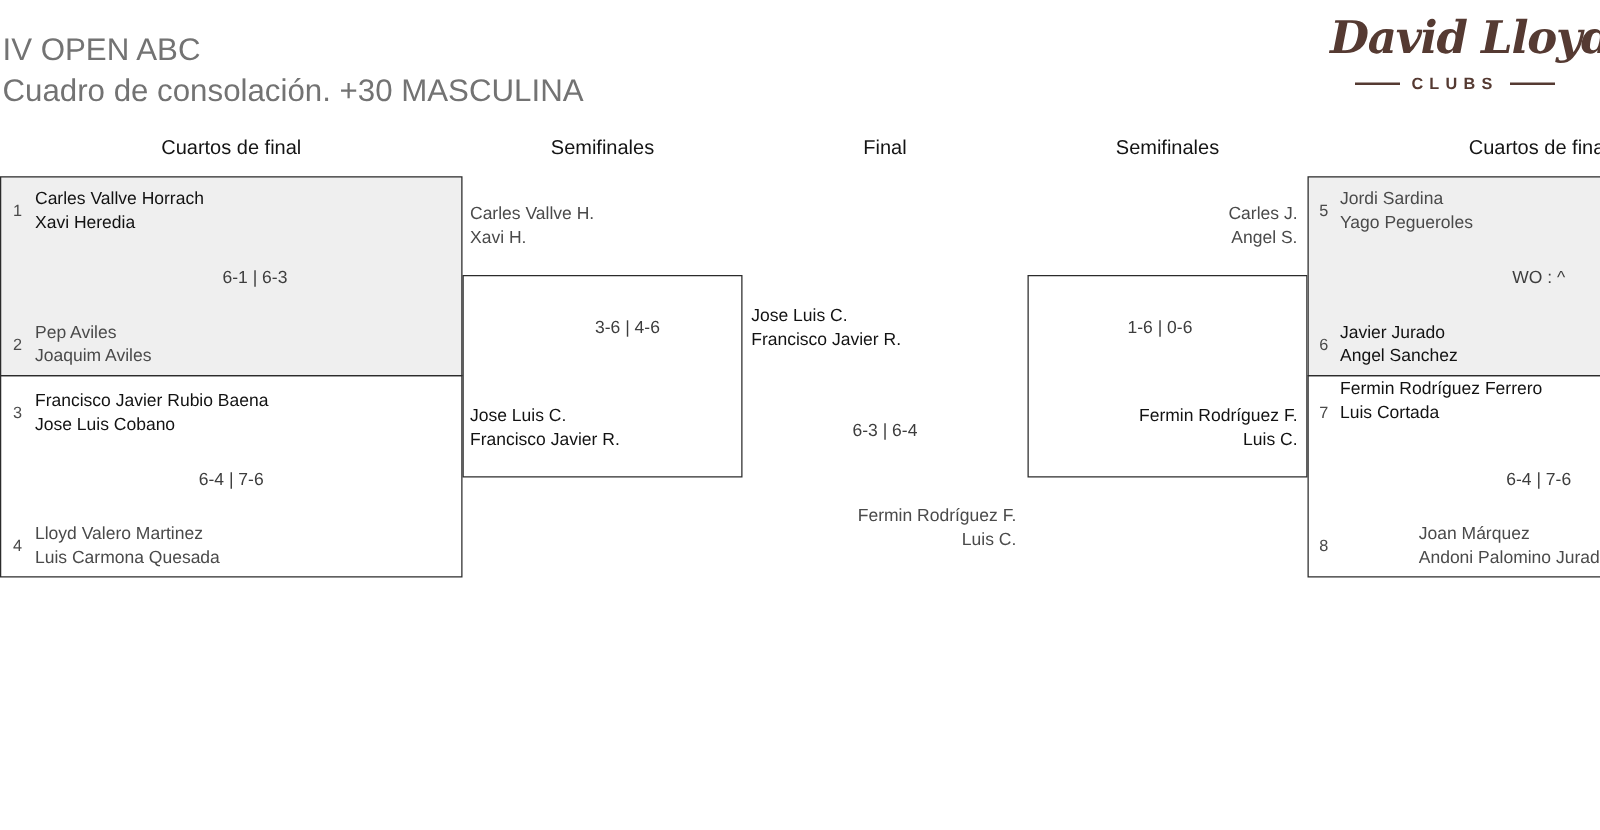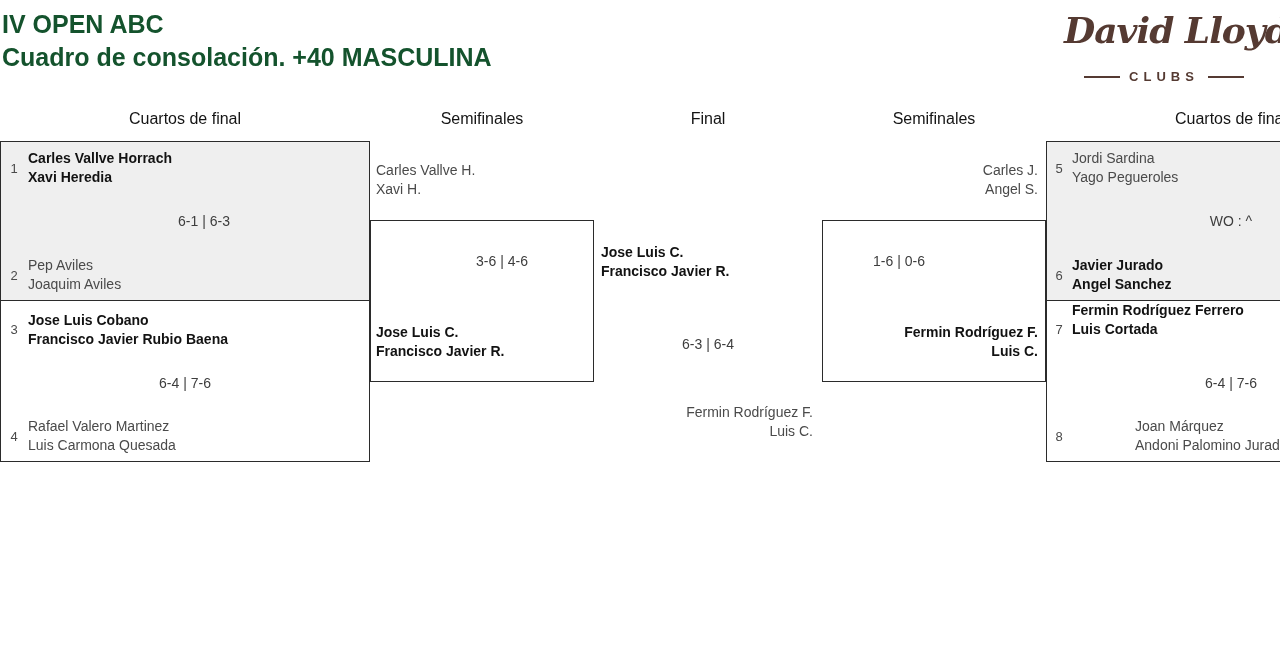--- a/index.html
+++ b/index.html
@@ -8,44 +8,44 @@
     --winner-text:#121212;
     --loser-text:#4a4a4a;
     --score-text:#3d3d3d;
     --logo-brown:#553a32;
   }
   *{margin:0;padding:0;box-sizing:border-box}
   html,body{background:#fff}
   body{font-family:"Liberation Sans", sans-serif;}
   .canvas{position:relative;width:1280px;height:664px;overflow:hidden;background:#fff}
   .abs{position:absolute}
-  .title{left:2px;top:8px;font-size:25px;font-weight:700;line-height:33px;color:#14532d;white-space:nowrap}
+  .title{left:2px;top:24px;font-size:25px;font-weight:400;line-height:33px;color:#737373;white-space:nowrap}
   .round-header{top:110px;font-size:16px;font-weight:400;color:#141414;text-align:center;white-space:nowrap}
   .match-box{border:1px solid var(--border)}
   .shaded{background:var(--box-shaded)}
   .team{font-size:14px;line-height:19px;white-space:nowrap}
-  .winner{font-weight:700;color:var(--winner-text)}
+  .winner{font-weight:400;color:var(--winner-text)}
   .loser{font-weight:400;color:var(--loser-text)}
   .seed{font-size:13px;line-height:15px;color:var(--loser-text);width:20px;text-align:center}
   .score{font-size:14px;line-height:16px;color:var(--score-text);text-align:center;white-space:nowrap}
   .right{text-align:right}
   .logo{right:16px;top:2px;width:200px;text-align:center;color:var(--logo-brown)}
   .logo-brand{font-family:"DejaVu Serif", serif;font-style:italic;font-weight:700;font-size:36px;line-height:56px;letter-spacing:-1px;white-space:nowrap}
-  .logo-sub{display:flex;align-items:center;justify-content:center;gap:9px;margin-top:11px}
+  .logo-sub{display:flex;align-items:center;justify-content:center;gap:9px;margin-top:1px}
   .logo-rule{width:36px;border-top:2px solid var(--logo-brown)}
   .logo-clubs{font-size:13px;font-weight:600;letter-spacing:5px;line-height:15px}
 </style>
 </head>
 <body>
 
 <div class="canvas">
 
   <div class="abs title">
     <div>IV OPEN ABC</div>
-    <div>Cuadro de consolación. +40 MASCULINA</div>
+    <div>Cuadro de consolación. +30 MASCULINA</div>
   </div>
 
   <div class="abs logo">
     <div class="logo-brand">David Lloyd</div>
     <div class="logo-sub">
       <span class="logo-rule"></span>
       <span class="logo-clubs">CLUBS</span>
       <span class="logo-rule"></span>
     </div>
   </div>
@@ -70,27 +70,27 @@
   </div>
   <div class="abs score" style="left:0;top:213px;width:408px">6-1 | 6-3</div>
   <div class="abs seed" style="left:4px;top:268px">2</div>
   <div class="abs team loser" style="left:28px;top:256px">
     <div>Pep Aviles</div>
     <div>Joaquim Aviles</div>
   </div>
 
   <div class="abs seed" style="left:4px;top:322px">3</div>
   <div class="abs team winner" style="left:28px;top:311px">
+    <div>Francisco Javier Rubio Baena</div>
     <div>Jose Luis Cobano</div>
-    <div>Francisco Javier Rubio Baena</div>
   </div>
   <div class="abs score" style="left:0;top:375px;width:370px">6-4 | 7-6</div>
   <div class="abs seed" style="left:4px;top:429px">4</div>
   <div class="abs team loser" style="left:28px;top:417px">
-    <div>Rafael Valero Martinez</div>
+    <div>Lloyd Valero Martinez</div>
     <div>Luis Carmona Quesada</div>
   </div>
 
   <div class="abs team loser" style="left:376px;top:161px">
     <div>Carles Vallve H.</div>
     <div>Xavi H.</div>
   </div>
   <div class="abs score" style="left:370px;top:253px;width:264px">3-6 | 4-6</div>
   <div class="abs team winner" style="left:376px;top:323px">
     <div>Jose Luis C.</div>
@@ -104,21 +104,21 @@
   <div class="abs score" style="left:594px;top:336px;width:228px">6-3 | 6-4</div>
   <div class="abs team loser right" style="left:594px;top:403px;width:219px">
     <div>Fermin Rodríguez F.</div>
     <div>Luis C.</div>
   </div>
 
   <div class="abs team loser right" style="left:822px;top:161px;width:216px">
     <div>Carles J.</div>
     <div>Angel S.</div>
   </div>
-  <div class="abs score" style="left:787px;top:253px;width:224px">1-6 | 0-6</div>
+  <div class="abs score" style="left:816px;top:253px;width:224px">1-6 | 0-6</div>
   <div class="abs team winner right" style="left:822px;top:323px;width:216px">
     <div>Fermin Rodríguez F.</div>
     <div>Luis C.</div>
   </div>
 
   <div class="abs seed" style="left:1049px;top:161px">5</div>
   <div class="abs team loser" style="left:1072px;top:149px">
     <div>Jordi Sardina</div>
     <div>Yago Pegueroles</div>
   </div>

